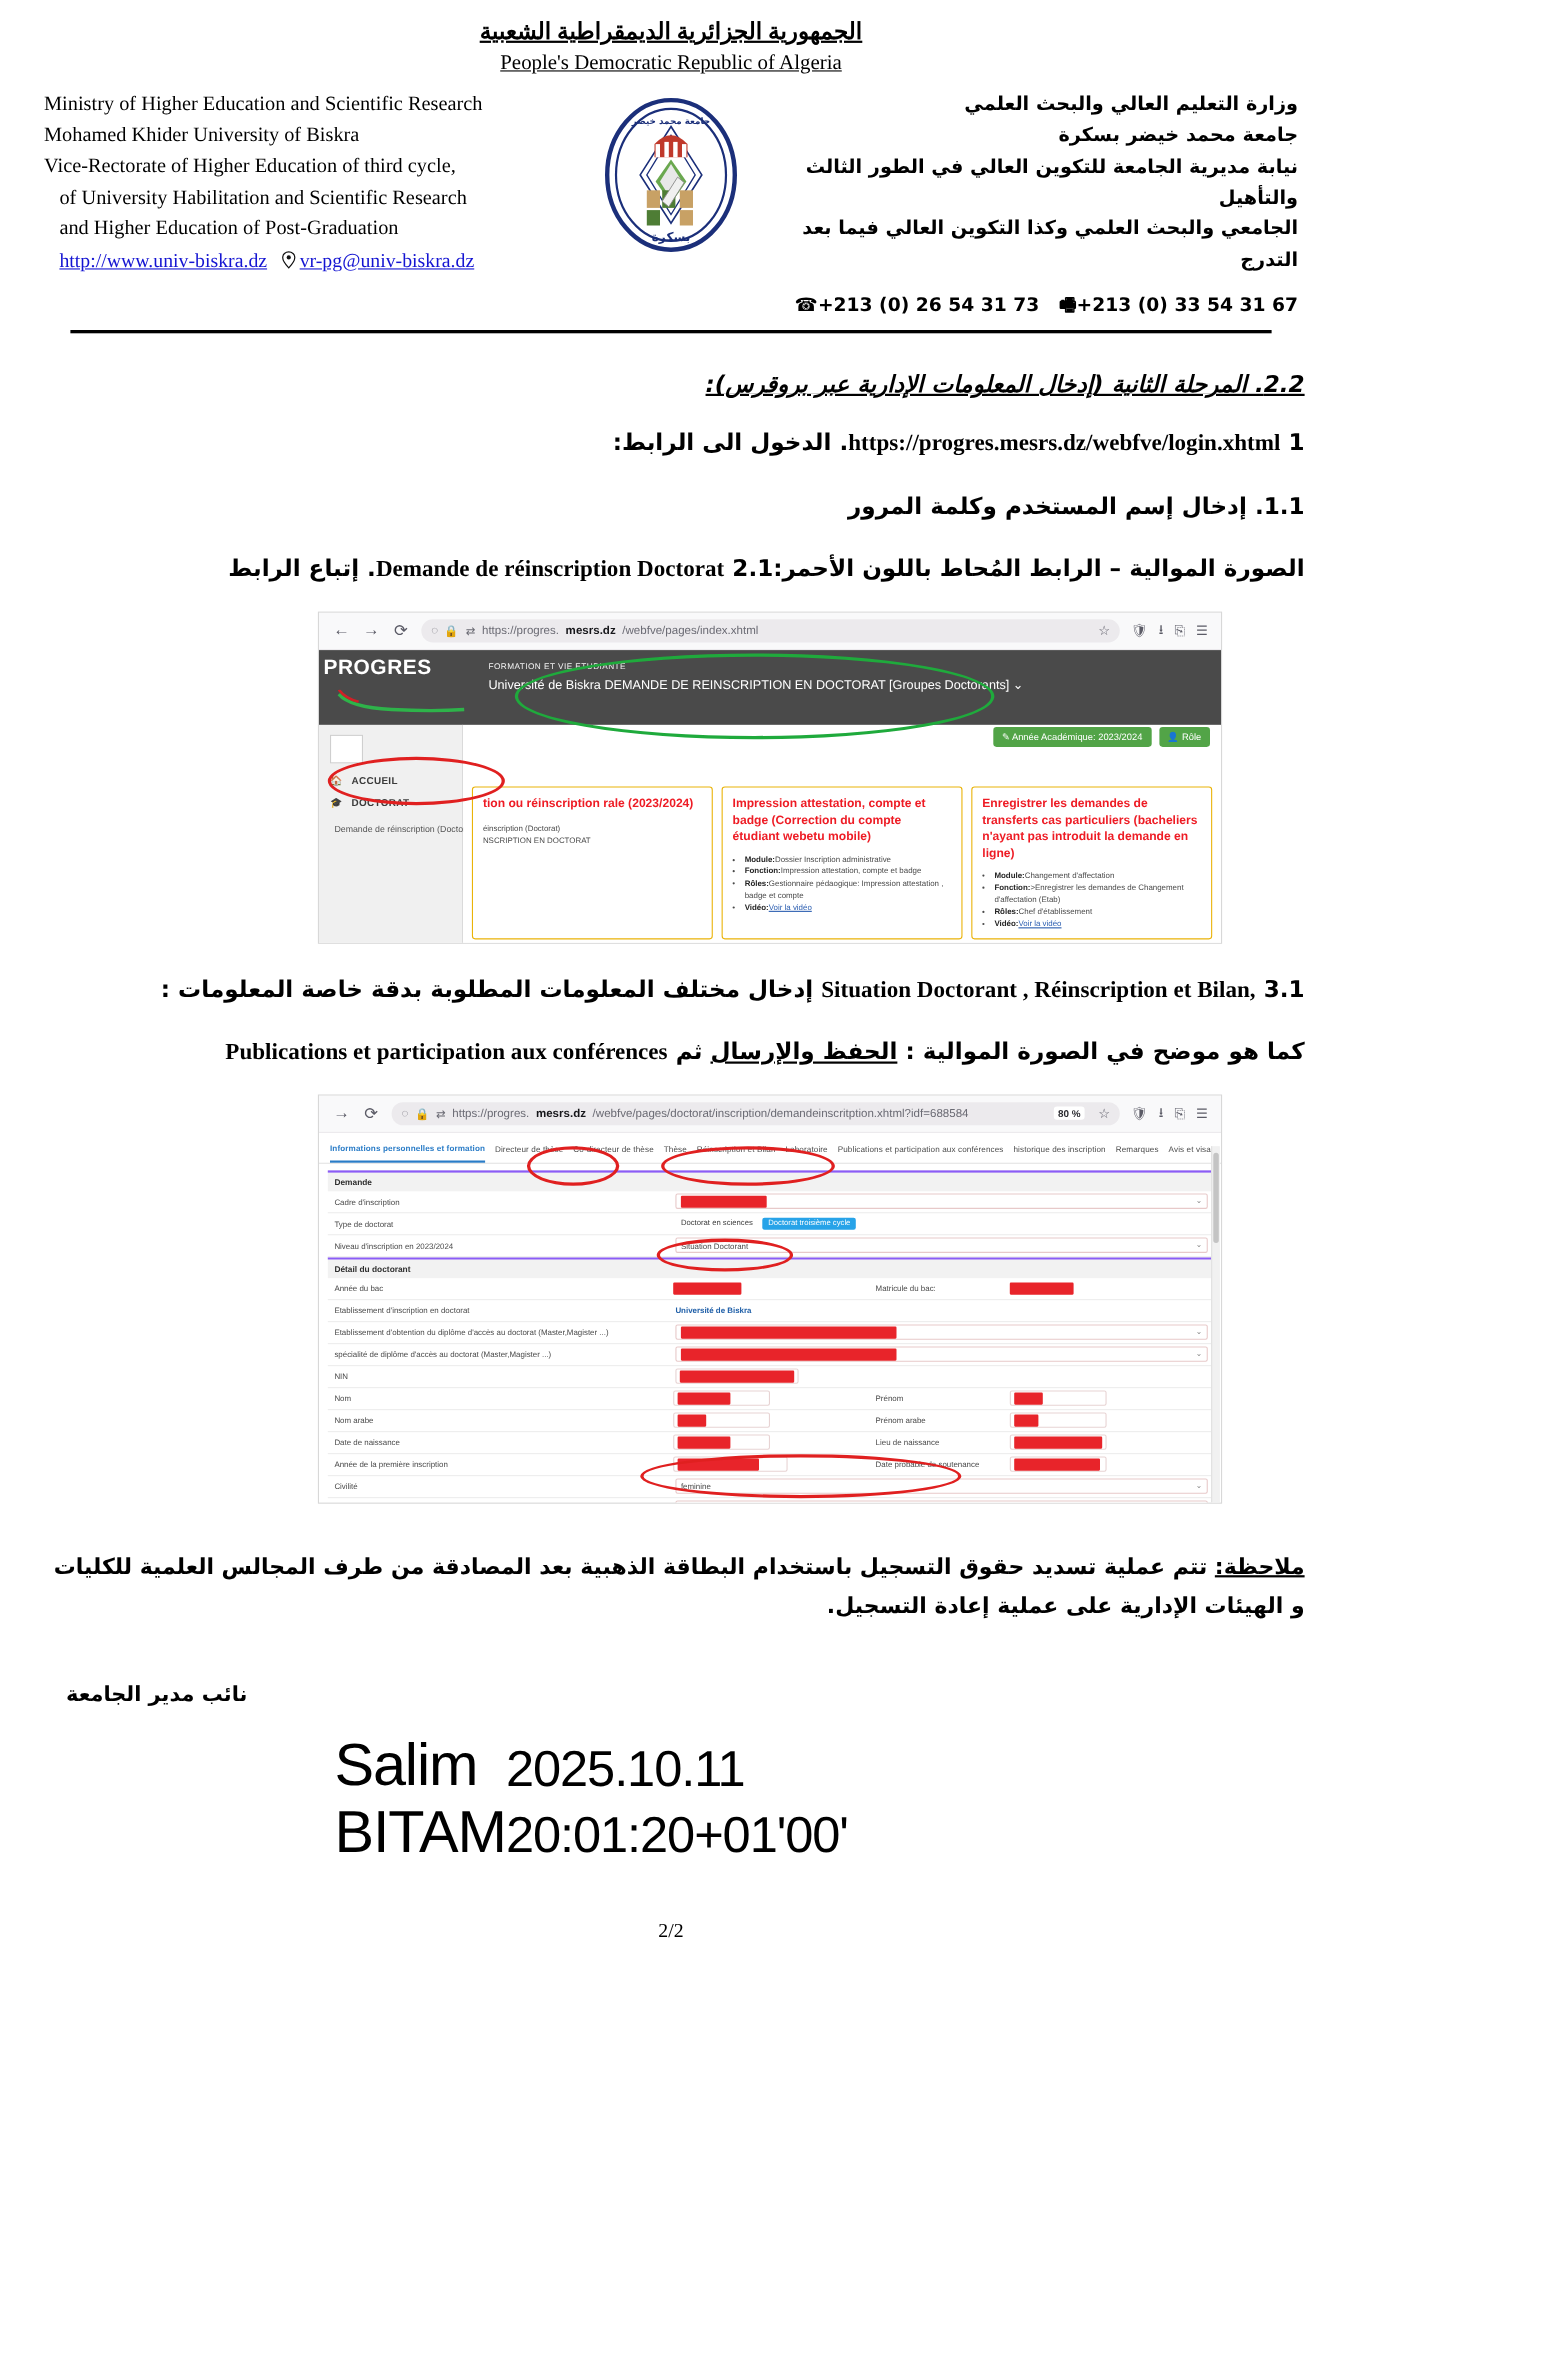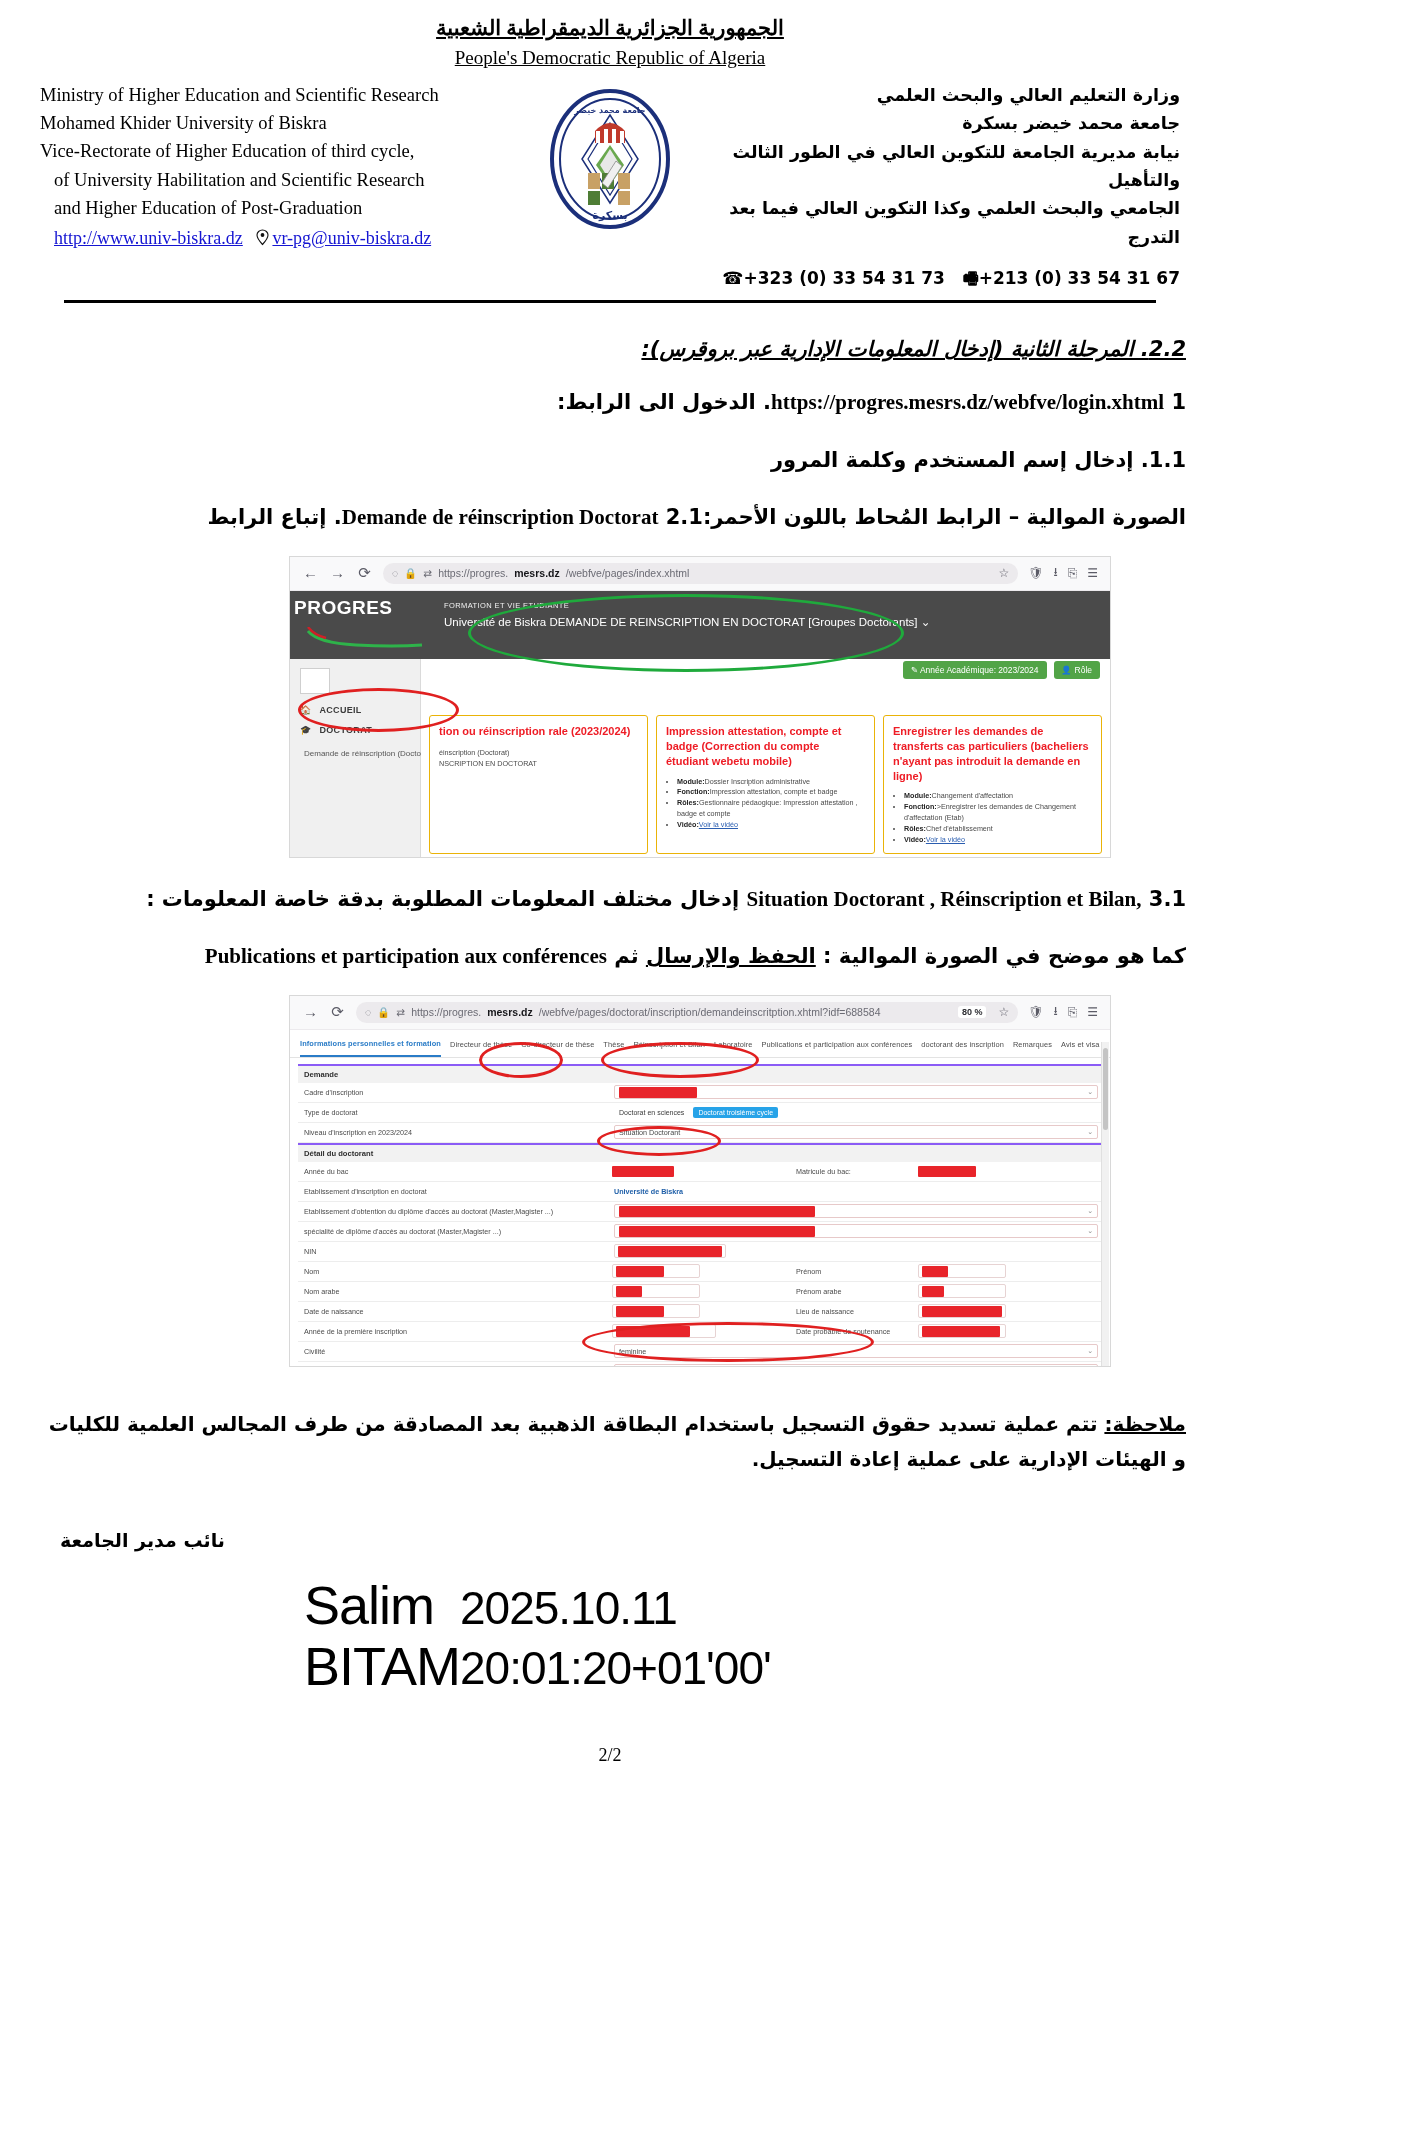--- a/index.html
+++ b/index.html
@@ -479,21 +479,21 @@
           <text x="70" y="26" font-family="DejaVu Sans, sans-serif" font-size="8" font-weight="bold" fill="#1b2f7a" text-anchor="middle">جامعة محمد خيضر</text>
         </svg>
       </div>
 
       <div class="lh-right">
         <div>وزارة التعليم العالي والبحث العلمي</div>
         <div>جامعة محمد خيضر بسكرة</div>
         <div>نيابة مديرية الجامعة للتكوين العالي في الطور الثالث والتأهيل</div>
         <div>الجامعي والبحث العلمي وكذا التكوين العالي فيما بعد التدرج</div>
         <div class="phones">
-          <span>☎</span><span>+323 (0) 33 54 31 73</span>
+          <span>☎</span><span>+213 (0) 26 54 31 73</span>
           &nbsp;&nbsp;<span>🖷</span><span>+213 (0) 33 54 31 67</span>
         </div>
       </div>
     </div>
     <hr class="hr-main">
   </div>
 
   <div class="content">
 
     <div class="ar-line h-step">2.2. المرحلة الثانية (إدخال المعلومات الإدارية عبر بروقرس):</div>
@@ -633,21 +633,21 @@
       </div>
 
       <div class="s2-tabs">
         <div class="s2-tab active">Informations personnelles et formation</div>
         <div class="s2-tab">Directeur de thèse</div>
         <div class="s2-tab">Co-directeur de thèse</div>
         <div class="s2-tab">Thèse</div>
         <div class="s2-tab">Réinscription et Bilan</div>
         <div class="s2-tab">Laboratoire</div>
         <div class="s2-tab">Publications et participation aux conférences</div>
-        <div class="s2-tab">doctorant des inscription</div>
+        <div class="s2-tab">historique des inscription</div>
         <div class="s2-tab">Remarques</div>
         <div class="s2-tab">Avis et visa</div>
         <span class="s2-scroll">⌃</span>
       </div>
 
       <div class="form-wrap">
 
         <div class="sec-head">Demande</div>
 
         <div class="frow">

